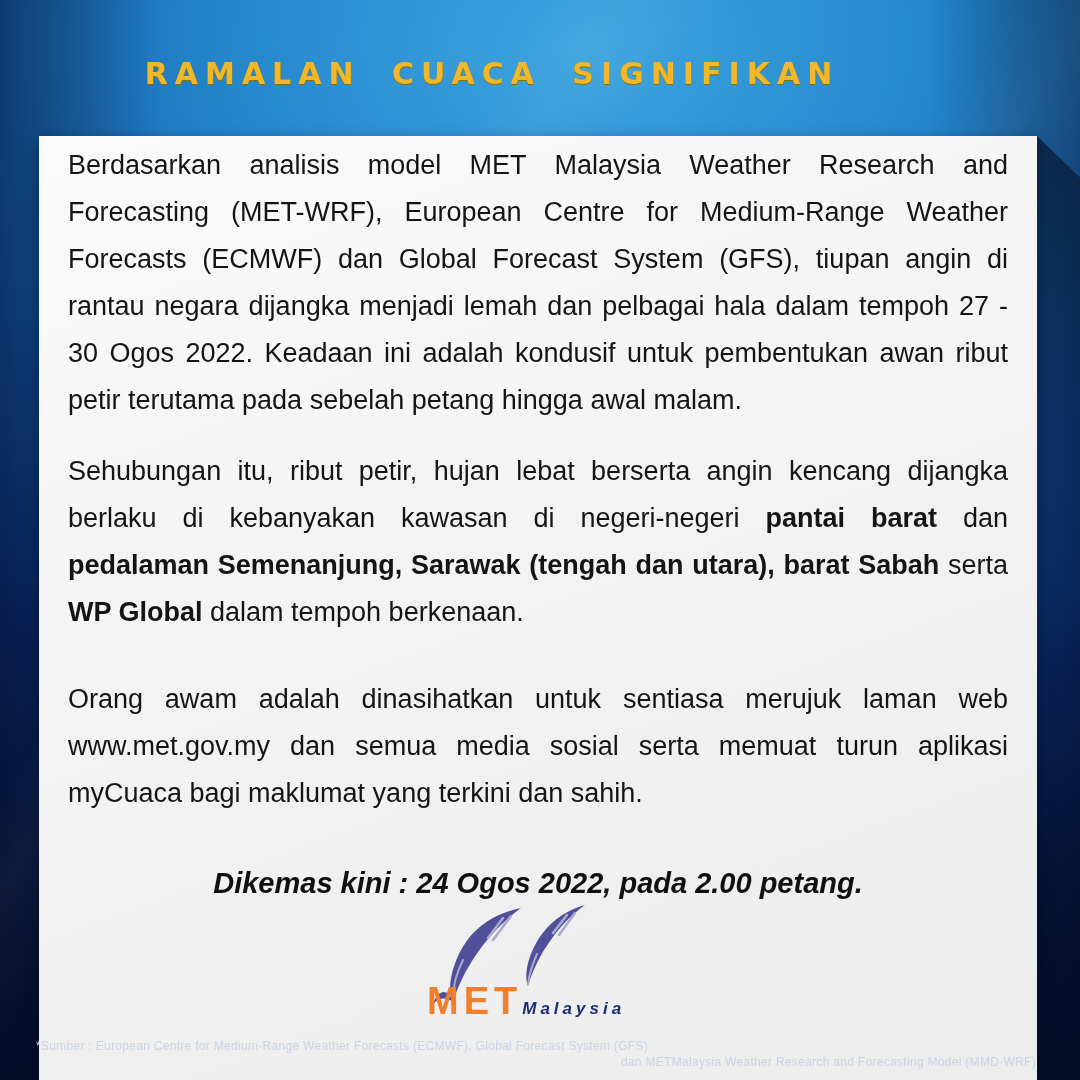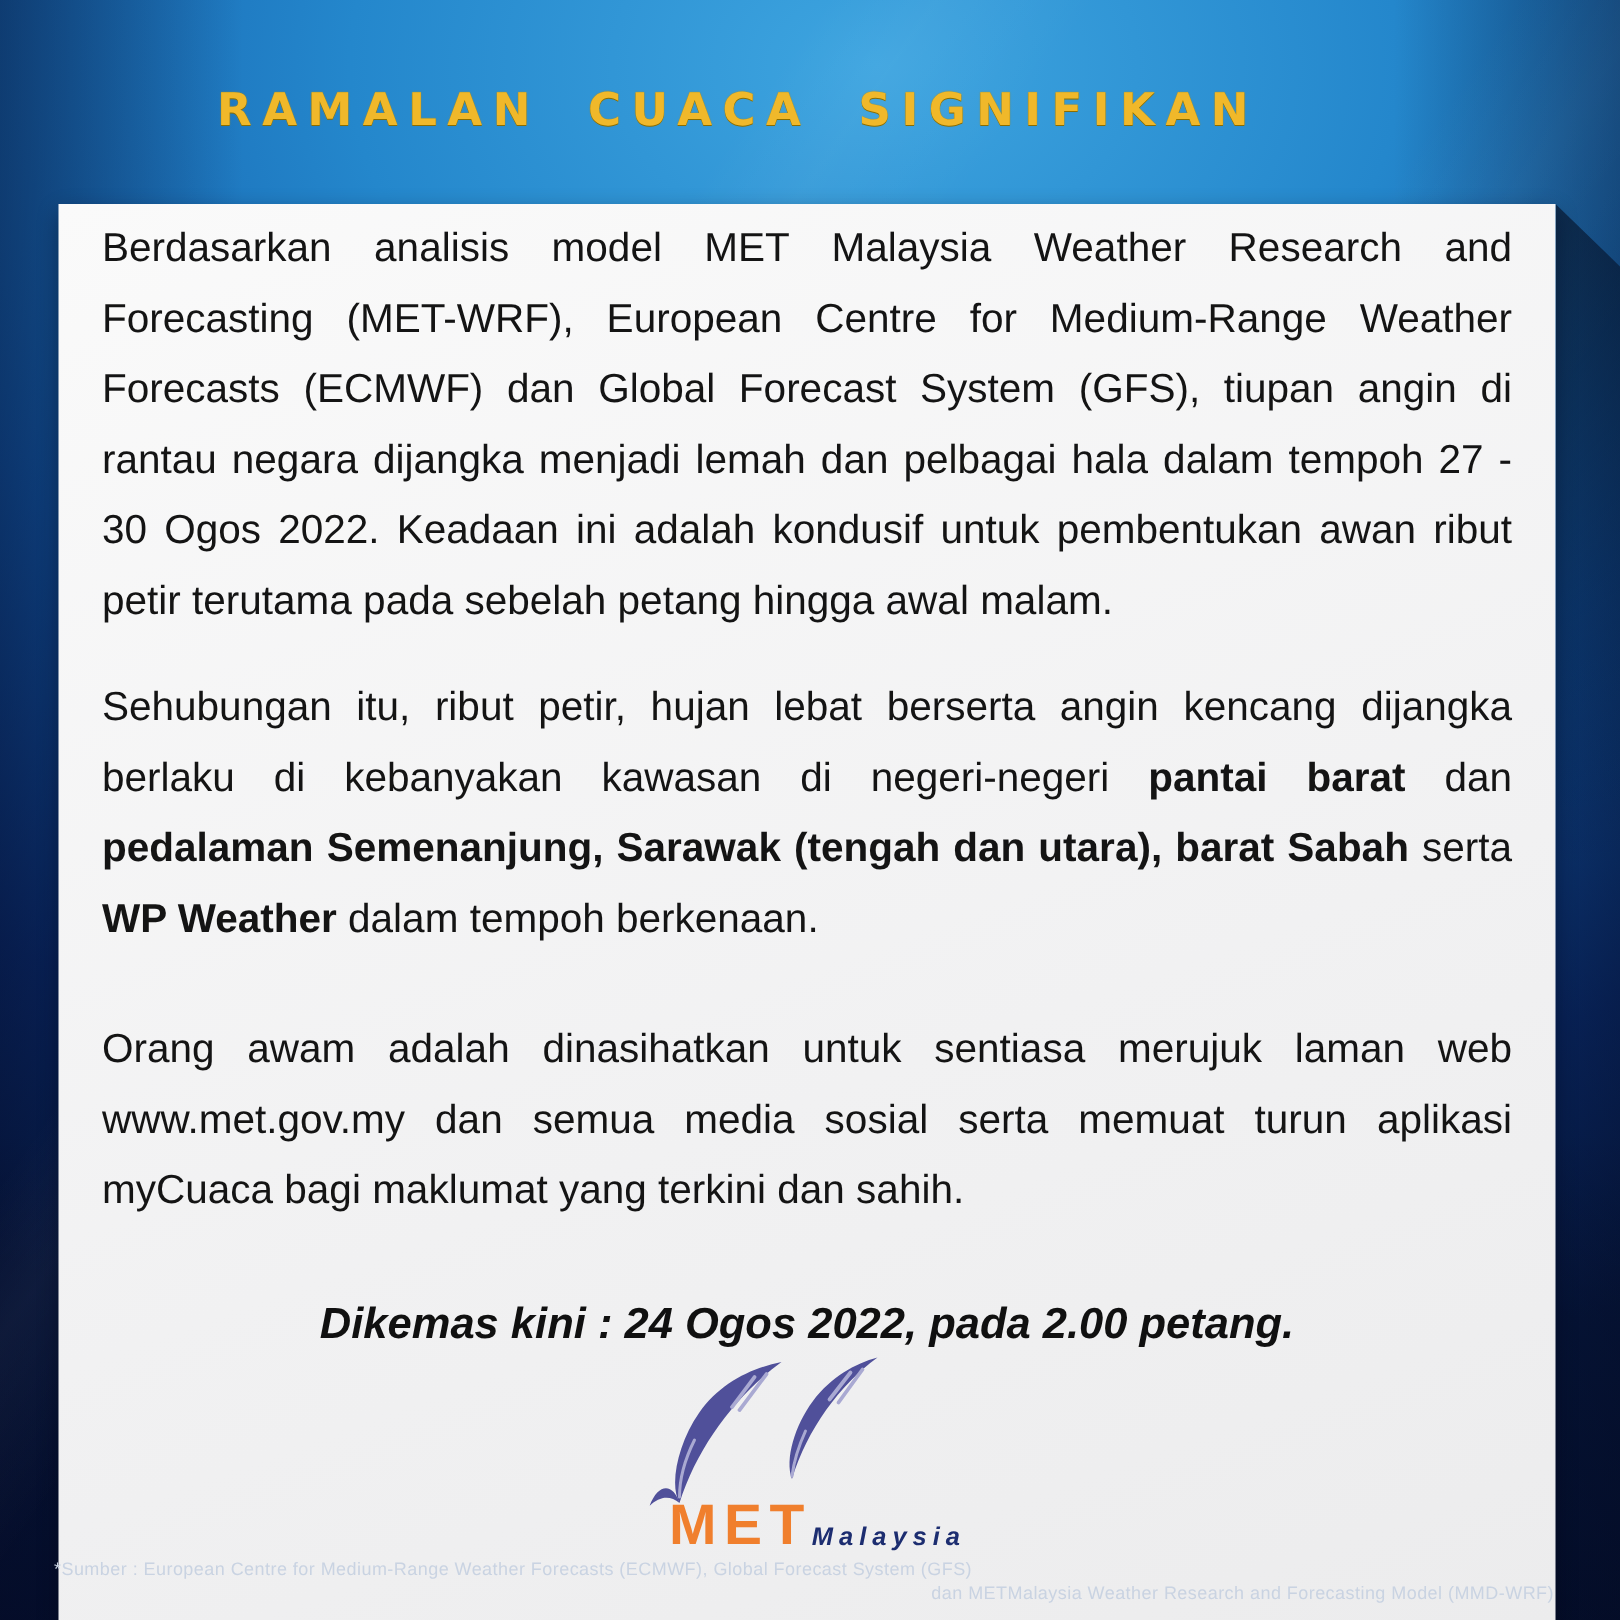--- a/index.html
+++ b/index.html
@@ -48,23 +48,22 @@
     margin-top: 50px;
     text-align: center;
     font-weight: bold; font-style: italic;
     font-size: 29px; color: #101010;
   }
   .logo {
     margin: 2px auto 0 auto; width: 250px; text-align: center;
   }
   .logo svg { display: block; margin: 0 auto -30px auto; }
   .logo-text {
-    display: flex; align-items: flex-end; justify-content: center;
+    display: flex; align-items: flex-end; 
     padding-left: 14px;
-    margin-top: 16px;
   }
   .logo-met {
     font-family: "Liberation Sans", sans-serif;
     font-size: 38px; font-weight: bold; letter-spacing: 5px;
     color: #f07f2d;
   }
   .logo-malaysia {
     font-size: 17px; font-weight: bold; letter-spacing: 4px;
     color: #1c2d70; margin-bottom: 4px; font-style: italic;
   }
@@ -79,21 +78,21 @@
 <body>
 
 <div class="streaks"></div>
 
 <div class="title">RAMALAN CUACA SIGNIFIKAN</div>
 
 <div class="card-shadow"></div>
 
 <div class="card">
   <p class="p1">Berdasarkan analisis model MET Malaysia Weather Research and Forecasting (MET-WRF), European Centre for Medium-Range Weather Forecasts (ECMWF) dan Global Forecast System (GFS), tiupan angin di rantau negara dijangka menjadi lemah dan pelbagai hala dalam tempoh 27 - 30 Ogos 2022. Keadaan ini adalah kondusif untuk pembentukan awan ribut petir terutama pada sebelah petang hingga awal malam.</p>
-  <p class="p2">Sehubungan itu, ribut petir, hujan lebat berserta angin kencang dijangka berlaku di kebanyakan kawasan di negeri-negeri <b>pantai barat</b> dan <b>pedalaman Semenanjung, Sarawak (tengah dan utara), barat Sabah</b> serta <b>WP Weather</b> dalam tempoh berkenaan.</p>
+  <p class="p2">Sehubungan itu, ribut petir, hujan lebat berserta angin kencang dijangka berlaku di kebanyakan kawasan di negeri-negeri <b>pantai barat</b> dan <b>pedalaman Semenanjung, Sarawak (tengah dan utara), barat Sabah</b> serta <b>WP Global</b> dalam tempoh berkenaan.</p>
   <p class="p3">Orang awam adalah dinasihatkan untuk sentiasa merujuk laman web www.met.gov.my dan semua media sosial serta memuat turun aplikasi myCuaca bagi maklumat yang terkini dan sahih.</p>
   <div class="updated">Dikemas kini : 24 Ogos 2022, pada 2.00 petang.</div>
 
   <div class="logo">
     <svg width="210" height="108" viewBox="0 0 210 108">
       <path d="M88 6 C 58 28 32 62 20 100 C 13 88 19 60 33 40 C 47 20 68 10 88 6 Z" fill="#50509a"></path>
       <path d="M20 100 C 14 95 7 95 0 102 C 6 86 16 87 20 100 Z" fill="#50509a"></path>
       <path d="M152 3 C 127 21 105 51 95 84 C 90 71 97 48 109 32 C 121 16 137 7 152 3 Z" fill="#50509a"></path>
       <path d="M78 14 L60 38 M70 16 L55 36" stroke="#a9a9d2" stroke-width="2.5" fill="none" stroke-linecap="round"></path>
       <path d="M142 11 L126 33 M134 13 L120 31" stroke="#a9a9d2" stroke-width="2.5" fill="none" stroke-linecap="round"></path>

